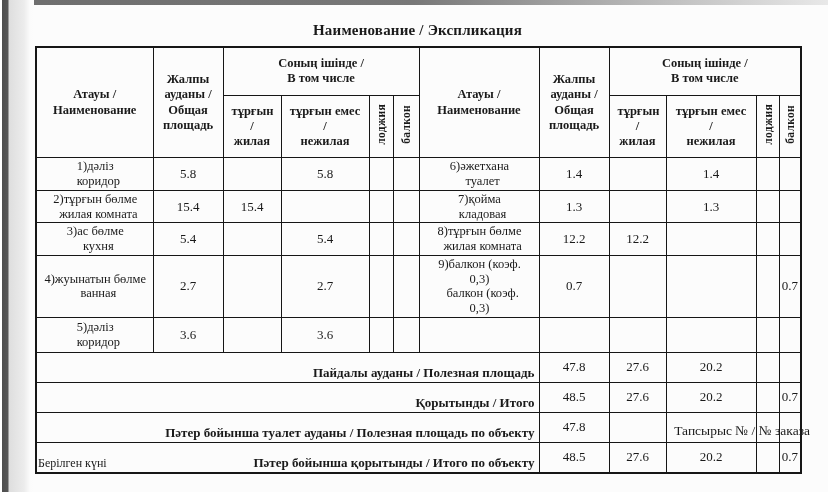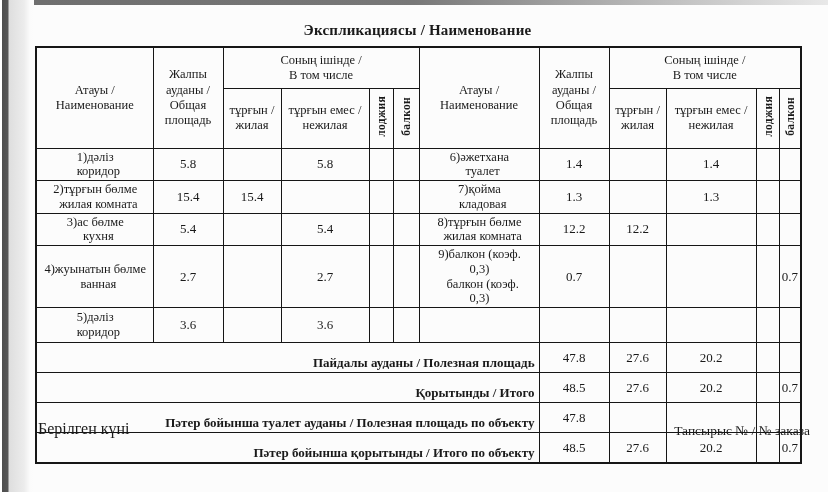--- a/index.html
+++ b/index.html
@@ -32,22 +32,22 @@
     position: absolute; left: 35px; top: 46px; width: 765px;
     border-collapse: collapse; table-layout: fixed;
     border: 2px solid #161616;
   }
   table.expl th, table.expl td {
     border: 1.5px solid #161616;
     overflow: hidden;
     vertical-align: middle;
   }
   th.hcell {
-    font-weight: normal; font-size: 12.5px; line-height: 1.22;
-    text-align: center; white-space: pre-line; padding: 0;
+    font-weight: bold; font-size: 12.5px; line-height: 1.22;
+    text-align: center; white-space: pre-line; padding: 8px;
   }
   th.vcell { padding: 0; text-align: center; }
   th.vcell .vtext {
     display: inline-block;
     writing-mode: vertical-rl;
     transform: rotate(180deg);
     font-weight: bold; font-size: 11.5px; letter-spacing: 0.3px;
   }
   td.name {
     font-size: 12.5px; line-height: 1.18; text-align: center;
@@ -56,34 +56,34 @@
   td.num { font-size: 13px; text-align: center; padding: 0 2px; }
   td.sumlabel {
     font-weight: bold; font-size: 13px; text-align: right;
     padding: 12px 4px 1px 2px; white-space: nowrap;
   }
   tr.sumrow td { height: 20px; }
   .issued {
     position: absolute; left: 38px; top: 420px; width: 380px;
     display: grid; grid-template-columns: 112px auto; row-gap: 7px;
   }
-  .issued .lab { font-size: 16px; }
+  .issued .lab { font-size: 12px; margin-top: 36px; }
   .issued .val { font-weight: bold; font-size: 14px; }
   .order {
     position: absolute; right: 18px; top: 420px; width: 260px;
     text-align: right; font-size: 13.5px; line-height: 1.6;
   }
 </style>
 </head>
 <body>
 
 <div class="scan-top"></div>
 <div class="scan-left"></div>
 
-<div class="title">Экспликациясы / Наименование</div>
+<div class="title">Наименование / Экспликация</div>
 
 <table class="expl">
   <colgroup>
     <col style="width:117px">
       <col style="width:70px">
       <col style="width:58px">
       <col style="width:88px">
       <col style="width:24px">
       <col style="width:26px">
     <col style="width:120px">

